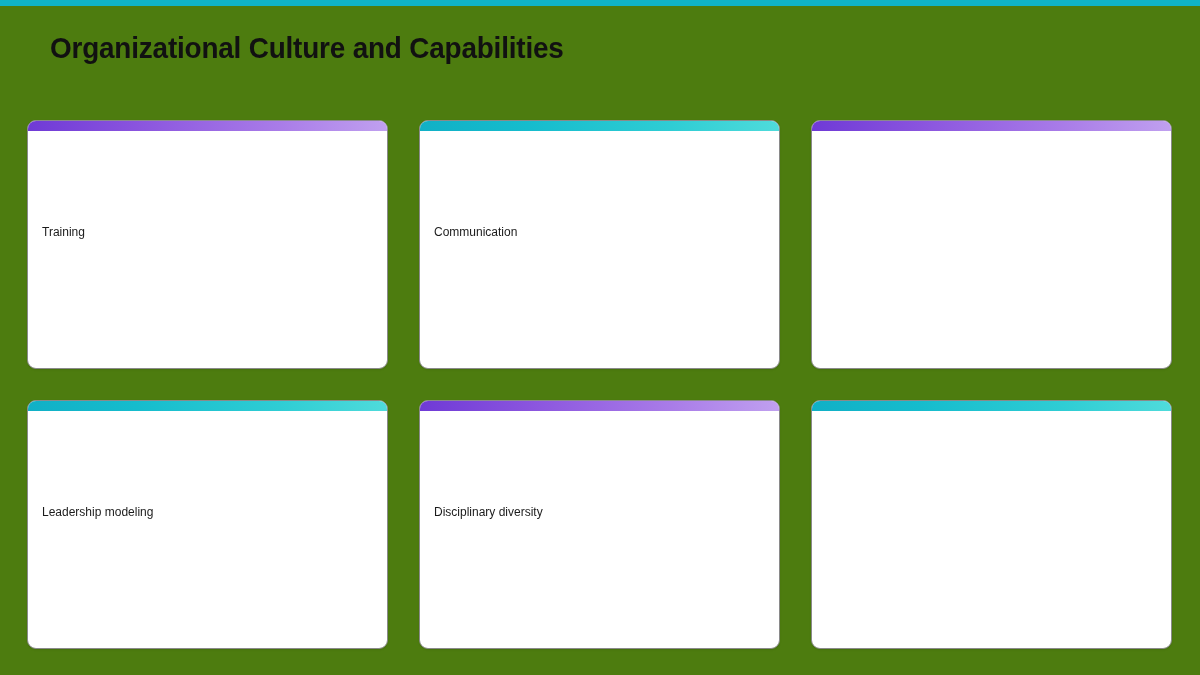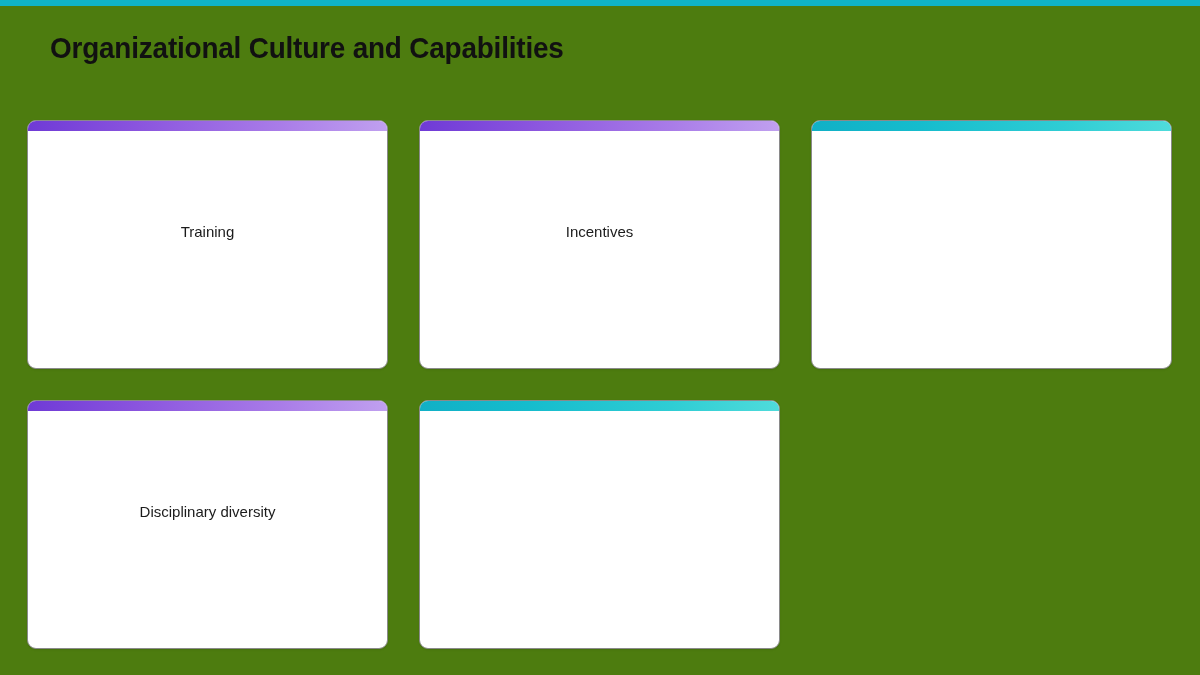--- a/index.html
+++ b/index.html
@@ -86,23 +86,22 @@
   }
   .card-accent.teal {
     background: linear-gradient(90deg, #11b0c6 0%, #16bccd 30%, #2fcdd4 70%, #4fdbdb 100%);
   }
 
   .card-label {
     position: absolute;
     left: 0;
     right: 0;
     top: 101px;
-    text-align: center;
     font-family: "Liberation Sans", sans-serif;
-    font-size: 15px;
+    font-size: 12px;
     line-height: 20px;
     color: #1b1b1b;
     padding: 0 14px;
   }
 </style>
 </head>
 <body>
 
 <div id="slide">
 
@@ -110,28 +109,32 @@
 
   <h1 id="slide-title">Organizational Culture and Capabilities</h1>
 
   <div id="card-grid">
 
     <div class="card">
       <div class="card-accent purple"></div>
       <div class="card-label">Training</div>
     </div>
 
+    <div class="card">
+      <div class="card-accent teal"></div>
+      <div class="card-label">Communication</div>
+    </div>
 
     <div class="card">
       <div class="card-accent purple"></div>
-      <div class="card-label">Incentives</div>
     </div>
 
     <div class="card">
       <div class="card-accent teal"></div>
+      <div class="card-label">Leadership modeling</div>
     </div>
 
     <div class="card">
       <div class="card-accent purple"></div>
       <div class="card-label">Disciplinary diversity</div>
     </div>
 
     <div class="card">
       <div class="card-accent teal"></div>
     </div>

